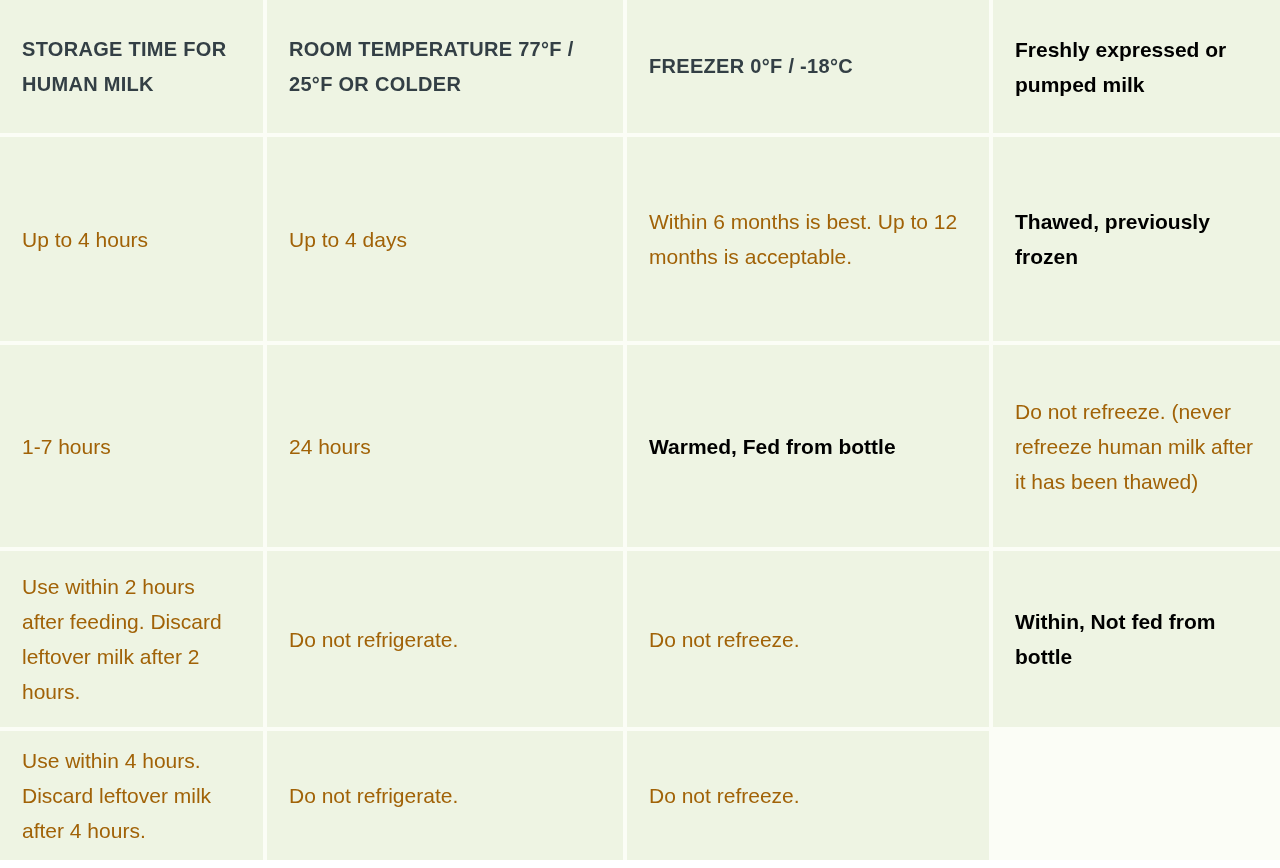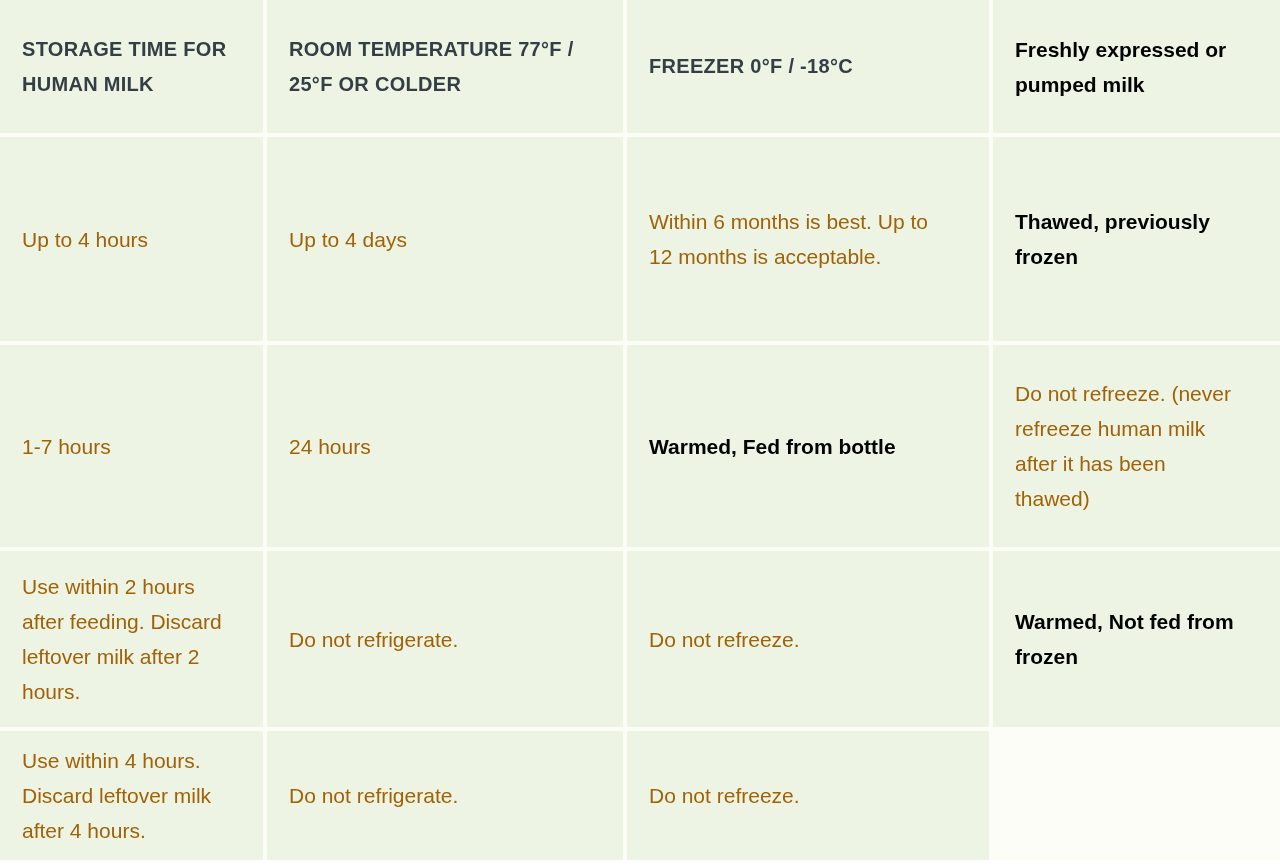--- a/index.html
+++ b/index.html
@@ -44,21 +44,21 @@
     line-height: 35px;
     color: #000000;
   }
   .val {
     font-size: 21px;
     font-weight: 400;
     line-height: 35px;
     color: #a16207;
   }
   .col2 { padding-right: 37px; }
-  .col4 { padding-right: 38px; }
+  .col4 { padding-right: 20px; }
 </style>
 </head>
 <body>
 
 <div class="milk-table">
 
   <div class="cell hdr col1">STORAGE TIME FOR HUMAN MILK</div>
   <div class="cell hdr col2">ROOM TEMPERATURE 77°F / 25°F OR COLDER</div>
   <div class="cell hdr col4">FREEZER 0°F / -18°C</div>
 
@@ -70,18 +70,18 @@
   <div class="cell lbl col1">Thawed, previously frozen</div>
   <div class="cell val col2">1-7 hours</div>
   <div class="cell val col3">24 hours</div>
   <div class="cell lbl col1">Warmed, Fed from bottle</div>
 
   <div class="cell val col4">Do not refreeze. (never refreeze human milk after it has been thawed)</div>
   <div class="cell val col2">Use within 2 hours after feeding. Discard leftover milk after 2 hours.</div>
   <div class="cell val col3">Do not refrigerate.</div>
   <div class="cell val col4">Do not refreeze.</div>
 
-  <div class="cell lbl col1">Warmed, Not fed from frozen</div>
+  <div class="cell lbl col1">Within, Not fed from bottle</div>
   <div class="cell val col2">Use within 4 hours. Discard leftover milk after 4 hours.</div>
   <div class="cell val col3">Do not refrigerate.</div>
   <div class="cell val col4">Do not refreeze.</div>
 
 </div>
 
 </body></html>

